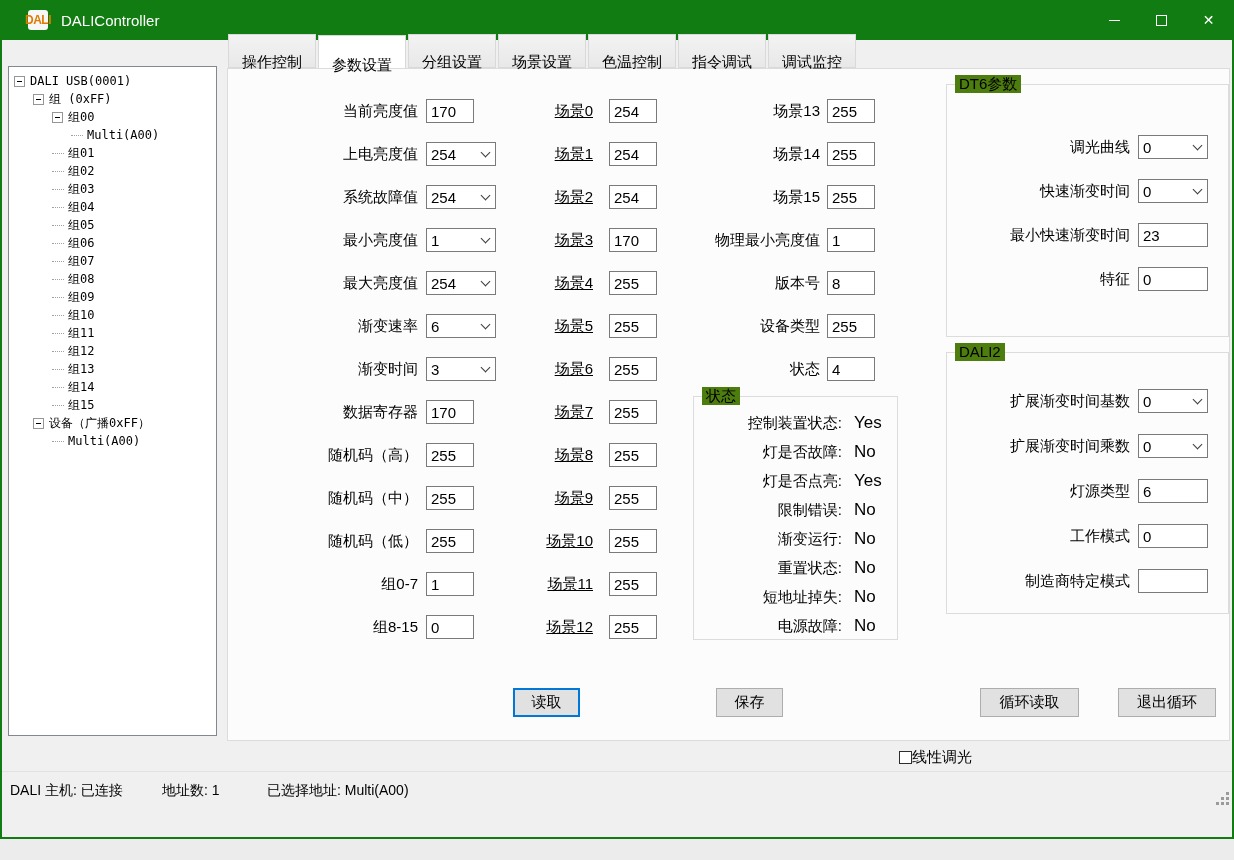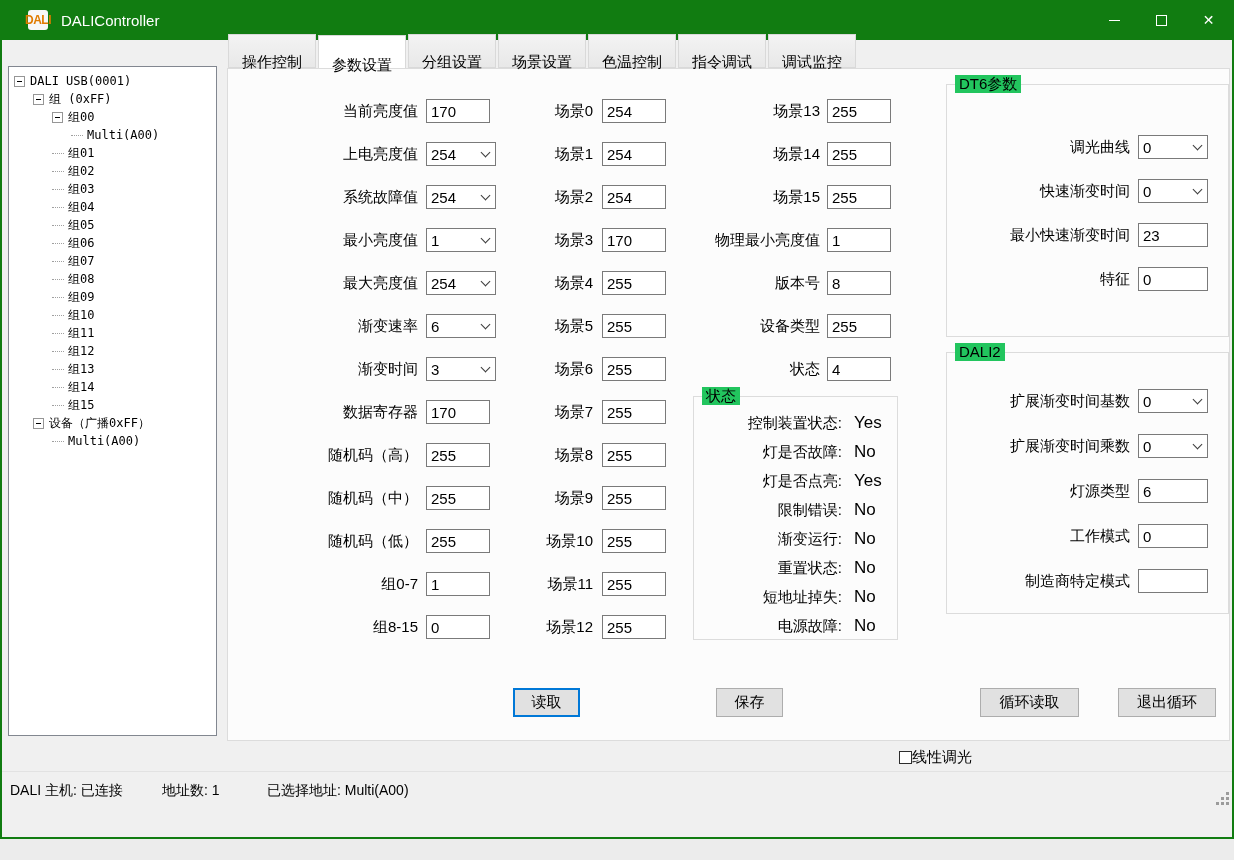--- a/index.html
+++ b/index.html
@@ -47,33 +47,33 @@
              background:#fcfcfc; border:1px solid #dcdcdc; }
 
   
   .col { position:absolute; }
   .col1 { left:10px;  top:30px; }
   .col2 { left:295px; top:30px; }
   .col3 { left:452px; top:30px; }
   .frow { display:flex; align-items:center; height:24px; margin-bottom:19px; }
   .flabel { text-align:right; font-size:15px; color:#000; flex:none; }
   .col1 .flabel { width:180px; margin-right:8px; }
-  .col2 .flabel { width:70px;  margin-right:9px; }
+  .col2 .flabel { width:70px;  margin-right:16px;text-decoration:underline; }
   .col3 .flabel { width:140px; margin-right:7px; }
-  .tbox { width:64px; height:24px; border:1px solid #7a7a7a; background:#fff;
+  .tbox { width:48px; height:24px; border:1px solid #7a7a7a; background:#fff;
           font-family:inherit; font-size:15px; color:#000; padding:0 4px; }
   .combo { width:70px; height:24px; border:1px solid #7a7a7a; background:#fff;
            display:flex; align-items:center; justify-content:space-between; padding:0 6px 0 4px; }
   .cval { font-size:15px; }
   .chev { width:7px; height:7px; border-right:1px solid #3c3c3c; border-bottom:1px solid #3c3c3c;
           transform:rotate(45deg); margin-top:-4px; flex:none; }
 
   
   .group { position:absolute; border:1px solid #dcdcdc; }
-  .gtitle { position:absolute; top:-10px; left:8px; background:#22c55e; padding:0 4px;
+  .gtitle { position:absolute; top:-10px; left:8px; background:#4d7c0f; padding:0 4px;
             font-size:15px; line-height:18px; color:#000; }
   .grp-status { left:465px; top:327px; width:205px; height:244px; padding-top:15px; }
   .srow { display:flex; align-items:center; height:22px; margin-bottom:7px; }
   .slabel { width:148px; text-align:right; font-size:15px; flex:none; }
   .sval { margin-left:12px; font-size:17px; }
   .grp-dt6 { left:718px; top:15px; width:283px; height:253px; padding-top:50px; }
   .grp-dali2 { left:718px; top:283px; width:283px; height:262px; padding-top:36px; }
   .grow { display:flex; align-items:center; justify-content:flex-end; height:24px; margin:0 20px 20px 0; }
   .grp-dali2 .grow { margin-bottom:21px; }
   .glabel { font-size:15px; margin-right:8px; }

